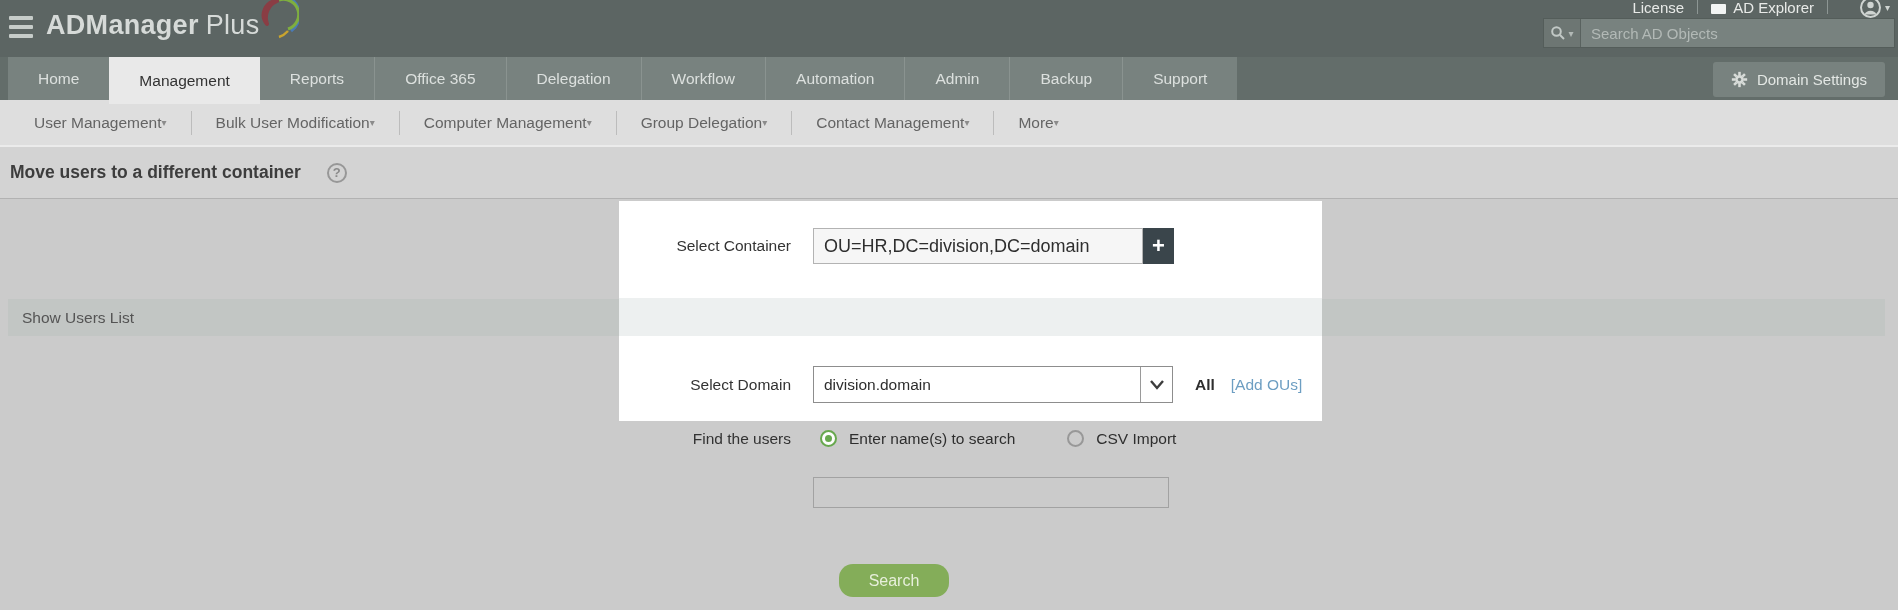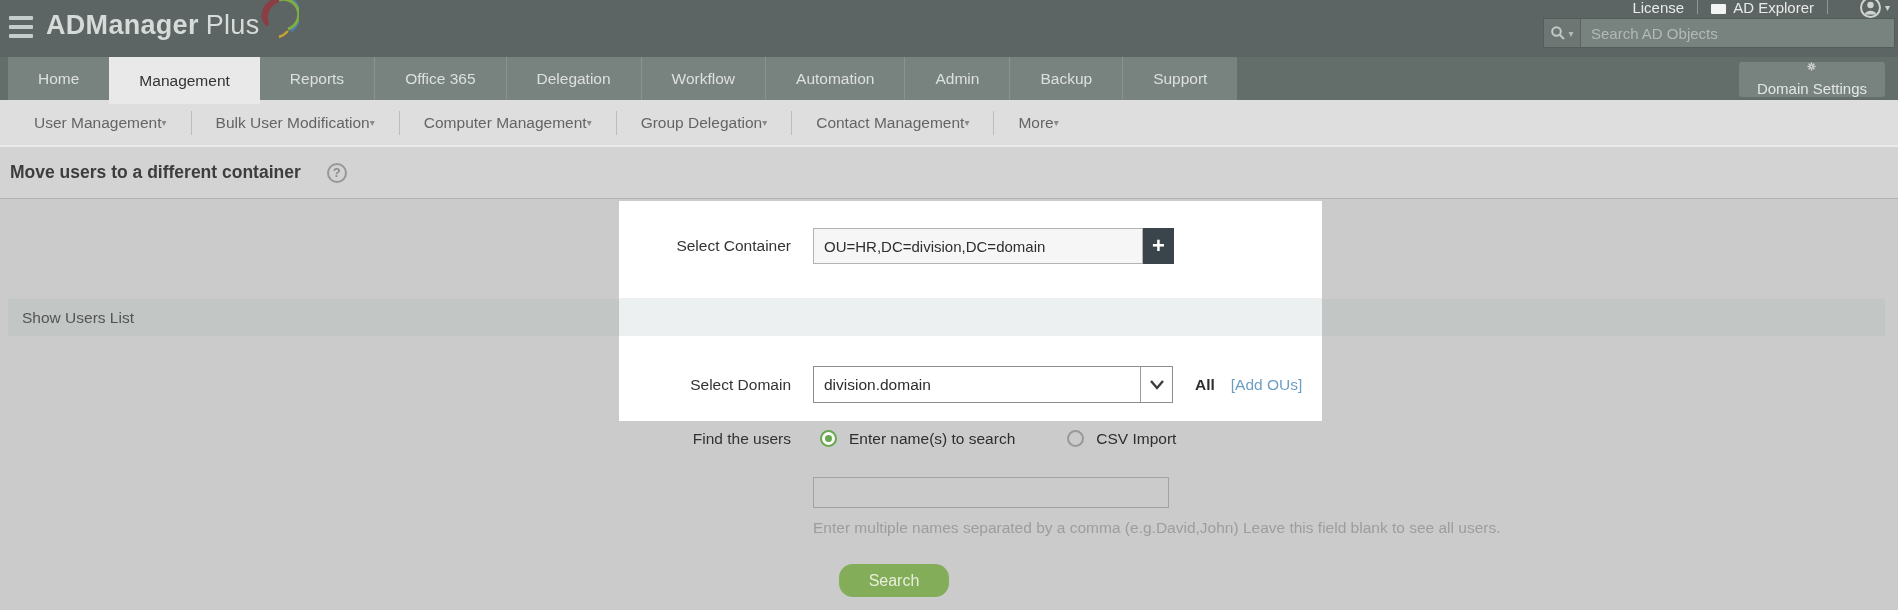--- a/index.html
+++ b/index.html
@@ -26,21 +26,21 @@
   .searchbox input { flex:1; background:transparent; border:none; outline:none; padding:0 10px; font-size:15px; color:#dfe3e1; font-family:inherit; }
   .searchbox input::placeholder { color:#b2b9b6; opacity:1; }
 
   
   .tabbar { position:absolute; top:57px; left:0; width:1898px; height:43px; background:#636d6a; }
   .tabs { position:absolute; left:8px; top:0; height:43px; display:flex; }
   .tab { height:43px; padding:0 30px; display:flex; align-items:center; background:#78827f; color:#dce0de; font-size:15.5px; cursor:pointer; border-left:1px solid #8a9390; }
   .tab:first-child { border-left:none; }
   .tab.active { background:#e9e9e9; color:#333; height:47px; z-index:3; border-left:none; }
   .tab.active + .tab { border-left:none; }
-  .domain-settings { position:absolute; right:13px; top:5px; height:35px; padding:0 18px; display:flex; align-items:center; gap:9px; background:#78827f; border-radius:3px; color:#e3e7e4; font-size:15px; cursor:pointer;flex-direction:column; }
+  .domain-settings { position:absolute; right:13px; top:5px; height:35px; padding:0 18px; display:flex; align-items:center; gap:9px; background:#78827f; border-radius:3px; color:#e3e7e4; font-size:15px; cursor:pointer; }
 
   
   .subnav { position:absolute; top:100px; left:0; width:1898px; height:45px; background:#dedede; display:flex; align-items:center; padding-left:10px; }
   .subnav-item { display:flex; align-items:center; padding:0 24px; color:#646464; font-size:15.5px; cursor:pointer; }
   .subnav-item .caret { color:#8b8b8b; }
   .subnav .vsep { width:1px; height:24px; background:#bcbcbc; }
 
   
   .titlebar { position:absolute; top:145px; left:0; width:1898px; height:54px; background:#d3d3d3; border-top:2px solid #ebebeb; border-bottom:1px solid #b2b2b2; display:flex; align-items:center; padding-left:10px; }
   .titlebar h1 { font-size:17.5px; font-weight:bold; color:#3d3d3d; }
@@ -48,21 +48,21 @@
 
   
   .content { position:absolute; top:199px; left:0; width:1898px; height:411px; background:#cbcbcb; }
   .users-bar { position:absolute; top:100px; left:8px; width:1877px; height:37px; background:#c2c6c4; display:flex; align-items:center; padding-left:14px; font-size:15.5px; color:#545454; }
 
   .panel { position:absolute; top:2px; left:619px; width:703px; height:220px; background:#ffffff; z-index:2; }
   .panel .band { position:absolute; top:97px; left:0; width:703px; height:38px; background:#edf0f0; }
   .form-row { position:absolute; left:0; display:flex; align-items:center; }
   .form-label { flex:0 0 172px; text-align:right; font-size:15.5px; color:#333; margin-right:22px; }
   .row-container { top:27px; }
-  .container-input { width:330px; height:36px; background:#f6f6f6; border:1px solid #b3b3b3; font-size:15px; color:#2e2e2e; padding:0 10px; font-family:inherit; outline:none; }
+  .container-input { width:330px; height:36px; background:#f6f6f6; border:1px solid #b3b3b3; font-size:18px; color:#2e2e2e; padding:0 10px; font-family:inherit; outline:none; }
   .plus-btn { width:31px; height:36px; background:#3a454b; color:#fff; font-size:22px; font-weight:bold; border:none; display:flex; align-items:center; justify-content:center; cursor:pointer; }
   .row-domain { top:165px; }
   .select-box { width:360px; height:37px; background:#fff; border:1px solid #8d8d8d; display:flex; align-items:stretch; cursor:pointer; }
   .select-value { flex:1; display:flex; align-items:center; padding:0 10px; font-size:15.5px; color:#2e2e2e; }
   .select-arrow { width:32px; border-left:1px solid #9a9a9a; display:flex; align-items:center; justify-content:center; }
   .all-label { margin-left:22px; font-size:15.5px; font-weight:bold; color:#2e2e2e; cursor:pointer; }
   .add-ous { margin-left:16px; font-size:15.5px; color:#6d9ec2; cursor:pointer; }
 
   .row-find { position:absolute; top:231px; left:619px; display:flex; align-items:center; }
   .radio-group { display:flex; gap:12px; margin-left:7px; }
@@ -231,16 +231,15 @@
       <span class="radio selected"></span>
       <span class="radio-label">Enter name(s) to search</span>
       <span class="radio-gap"></span>
       <span class="radio unselected"></span>
       <span class="radio-label">CSV Import</span>
     </div>
   </div>
 
   <input class="names-input" type="text" value="" style="">
 
-  <div class="helper-text">Enter multiple names separated by a comma (e.g.David,John) Leave this field blank to see all users.</div>
 
   <button class="search-btn">Search</button>
 </div>
 
 </body></html>

